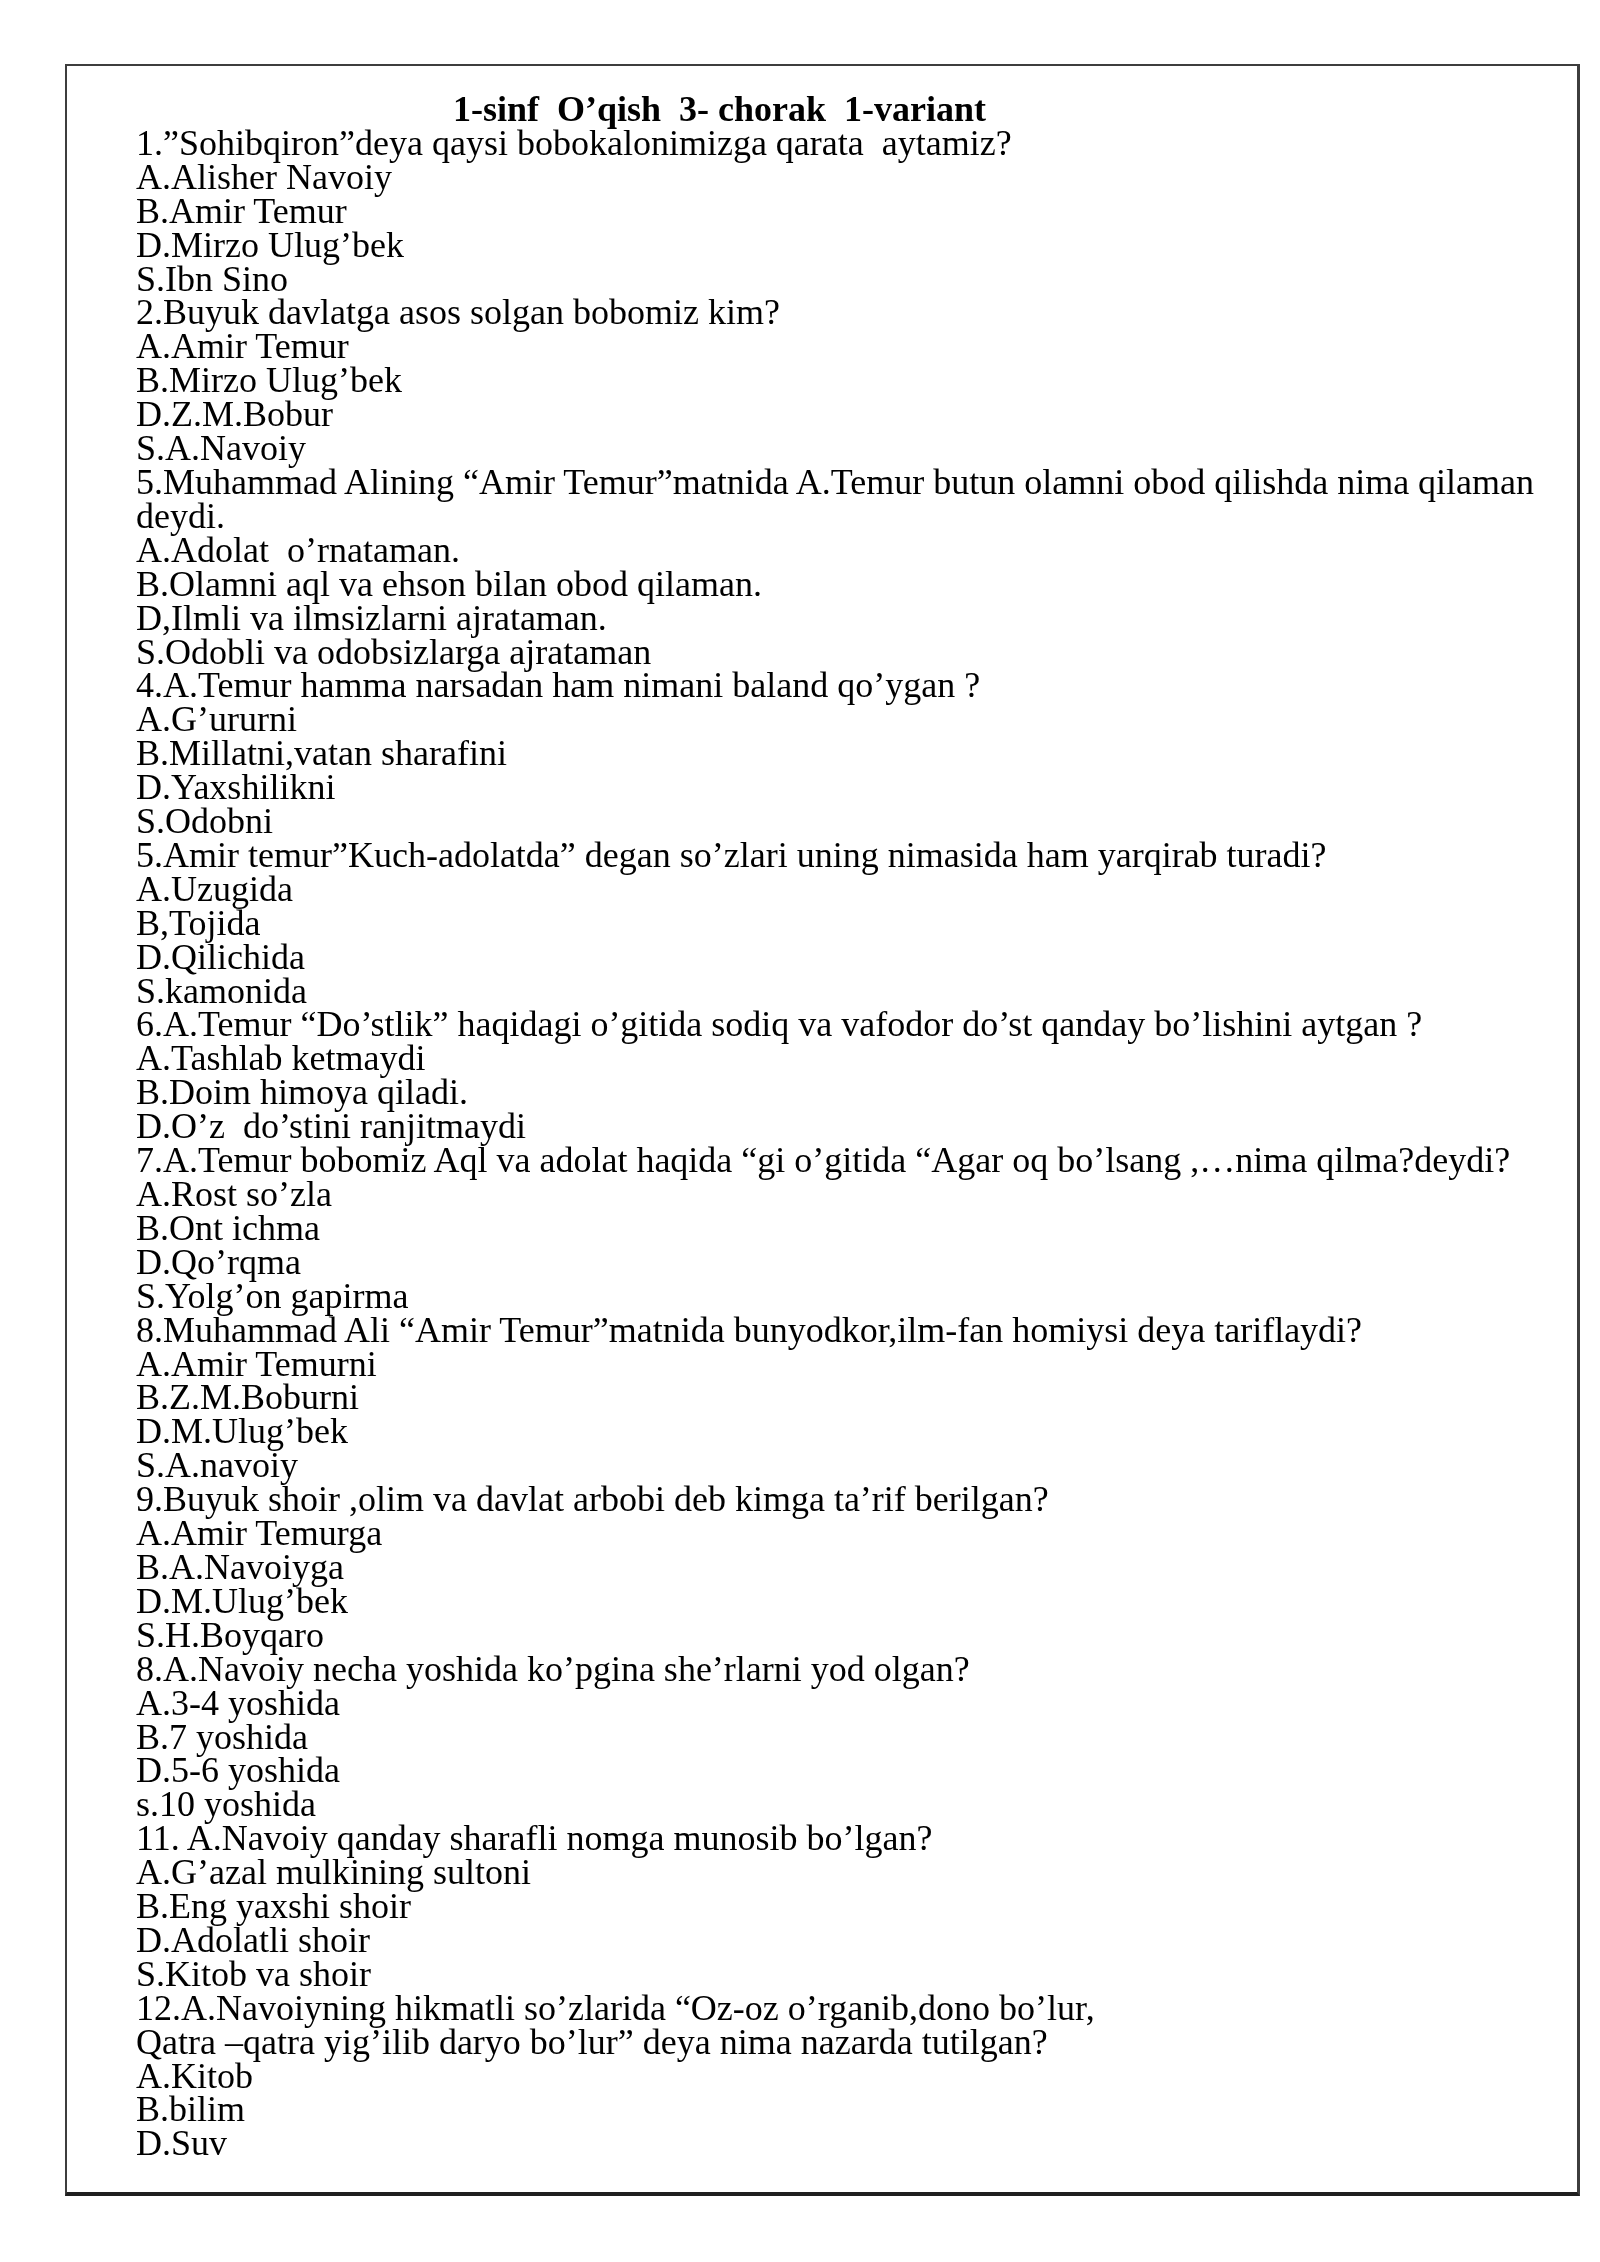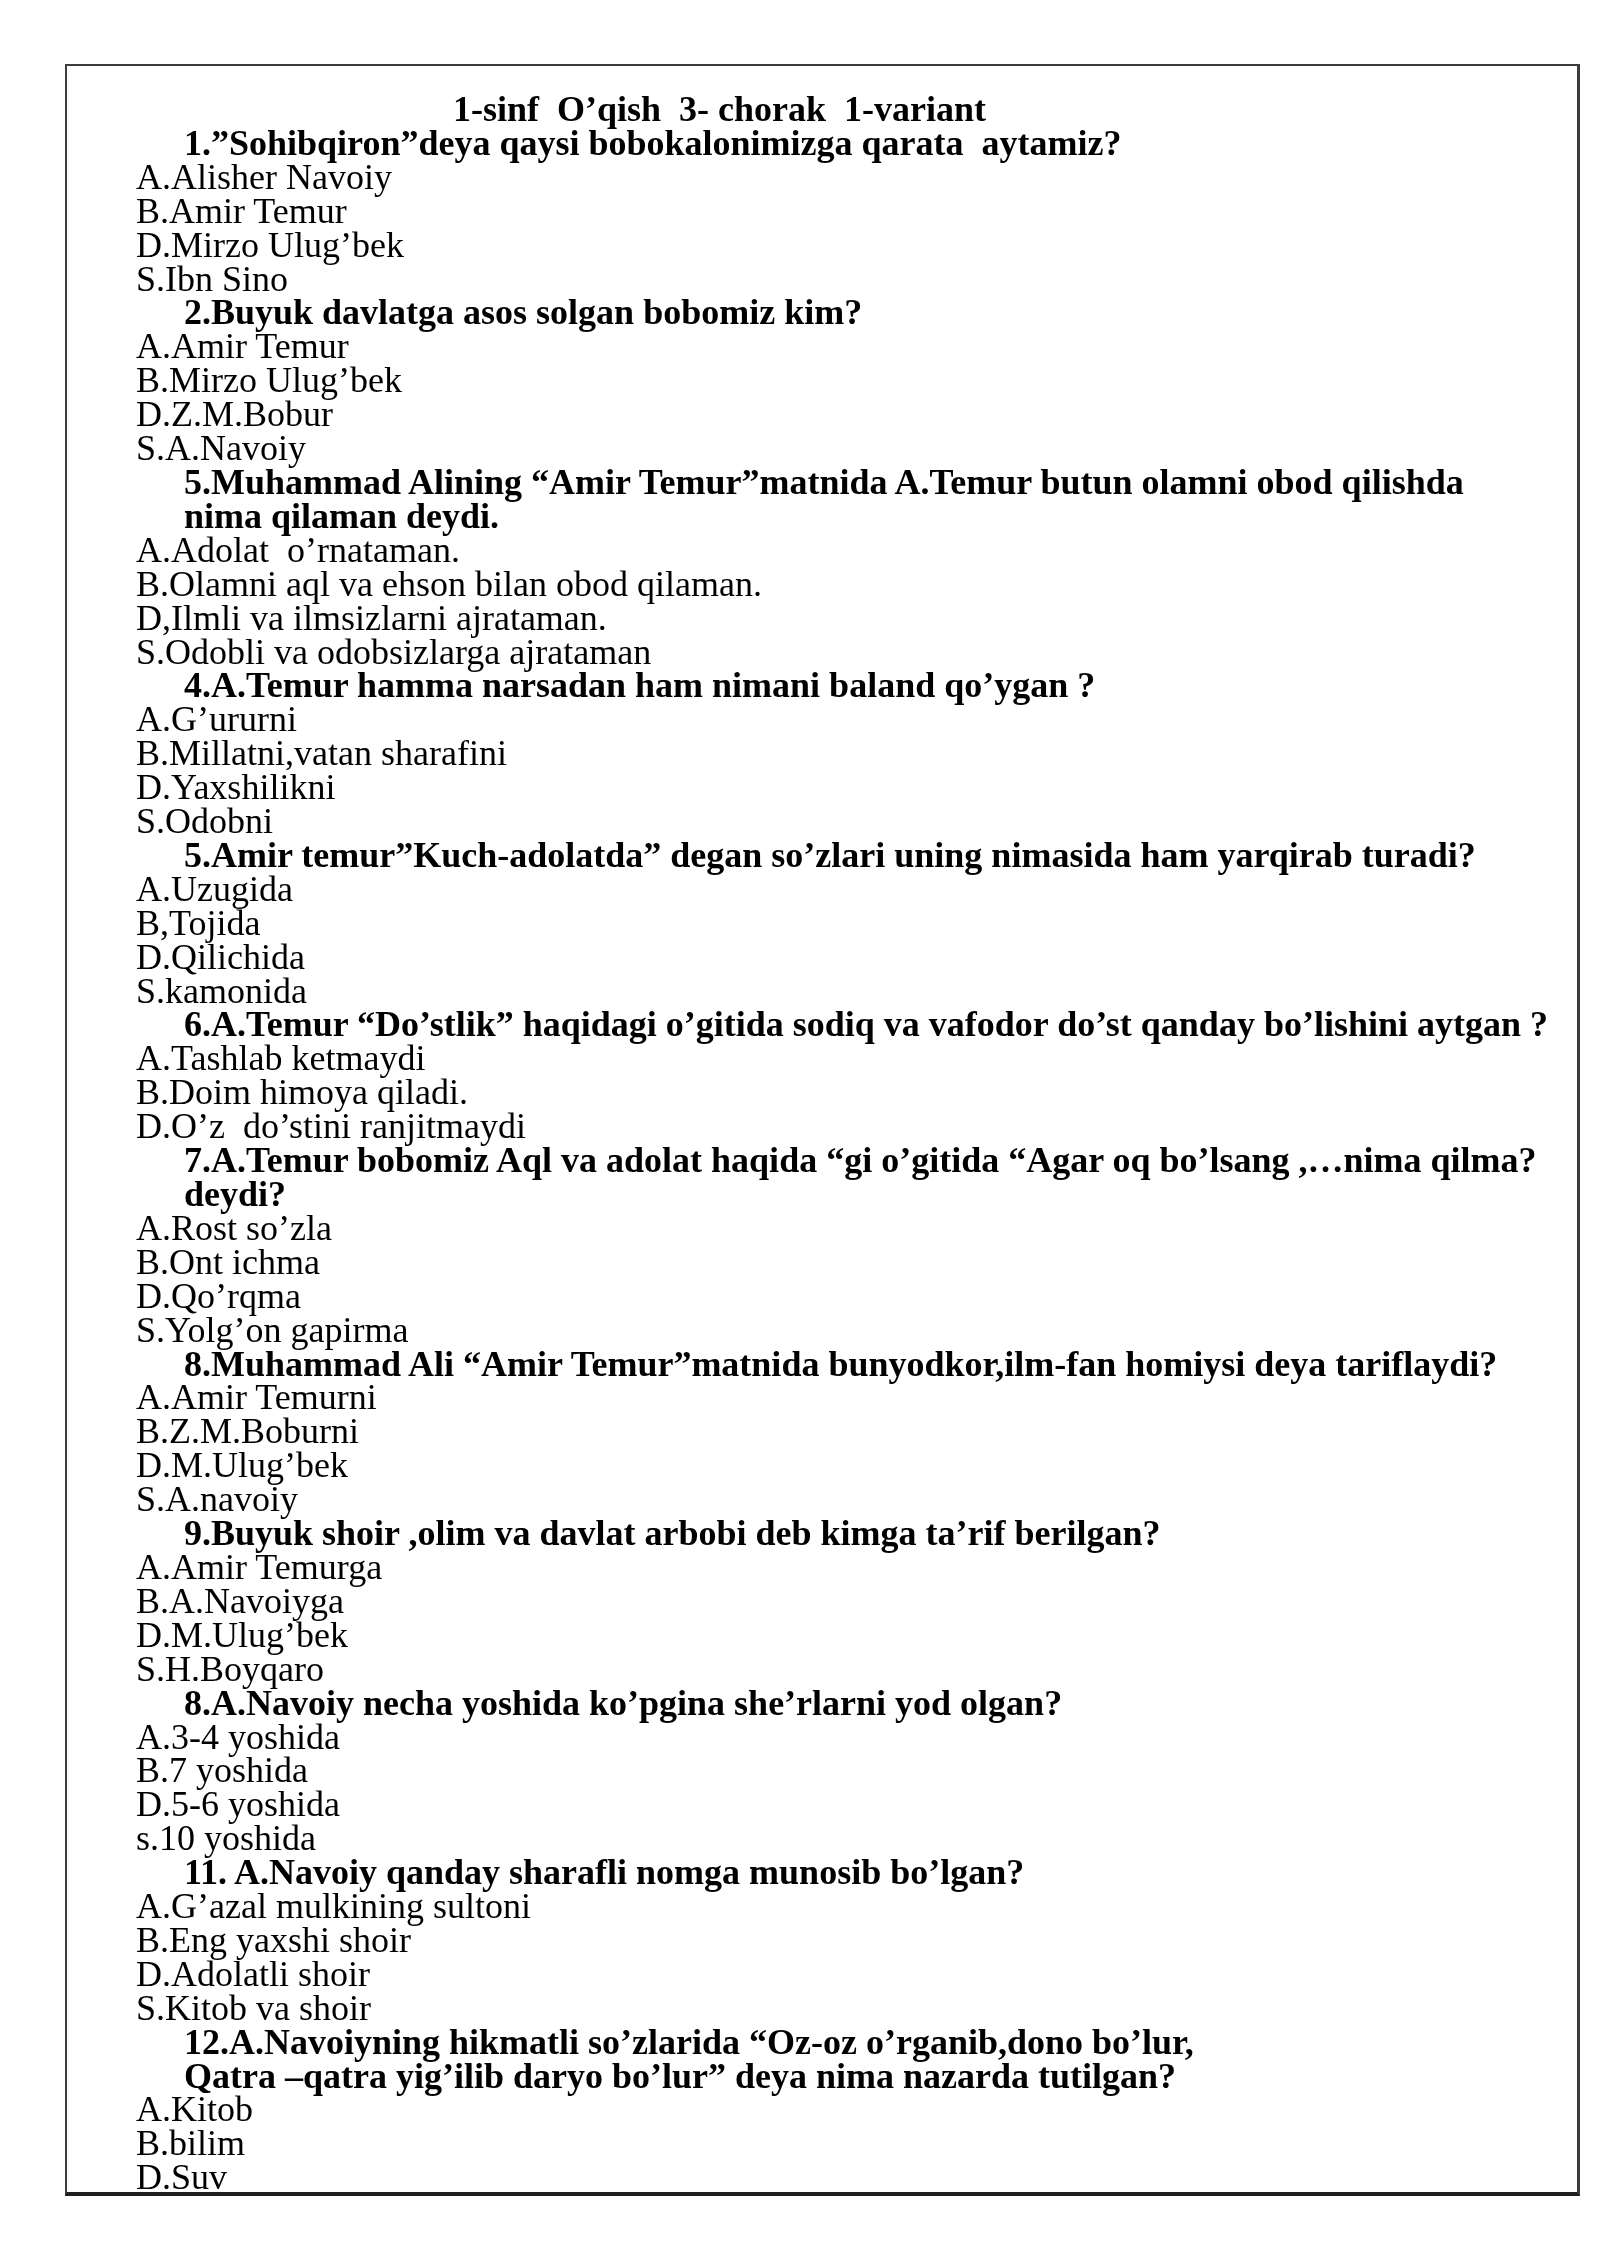--- a/index.html
+++ b/index.html
@@ -35,22 +35,21 @@
     font-size: 36px;
     line-height: 33.9px;
     white-space: pre-wrap;
     font-weight: normal;
   }
   .title {
     font-weight: bold;
     padding-left: 317px;
   }
   .qtext {
-    font-weight: bold;
-    margin-left: 48px;
+    font-weight: normal;
   }
 </style>
 </head>
 <body>
 
 <div class="sheet">
   <h1 class="title">1-sinf  O’qish  3- chorak  1-variant</h1>
 
   <section>
     <p class="qtext">1.”Sohibqiron”deya qaysi bobokalonimizga qarata  aytamiz?</p>

